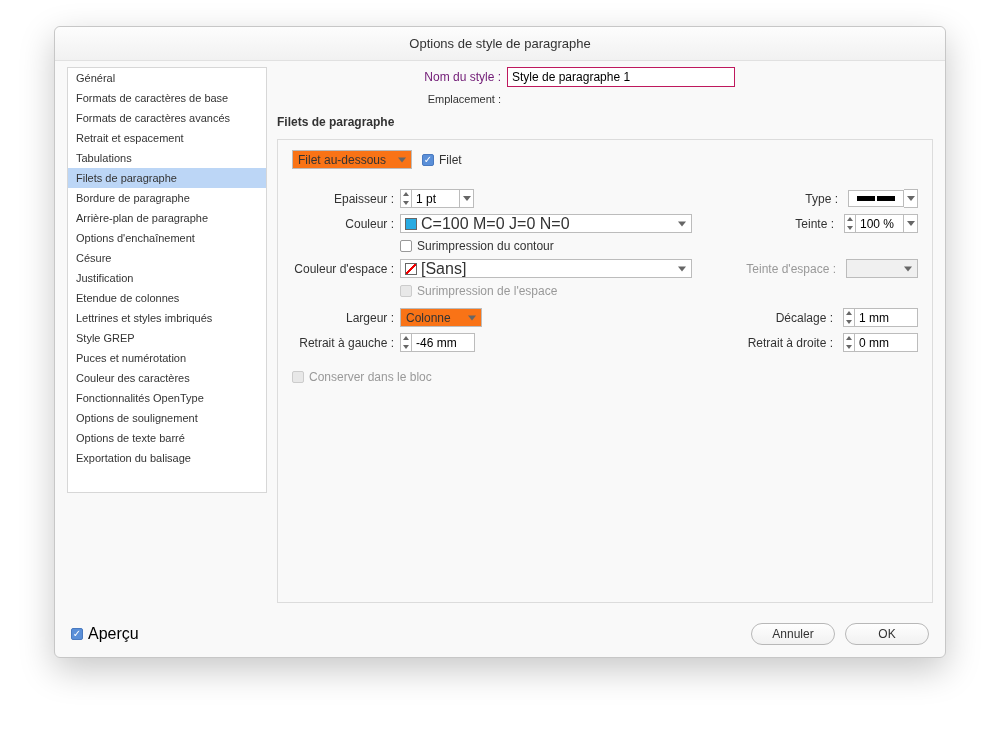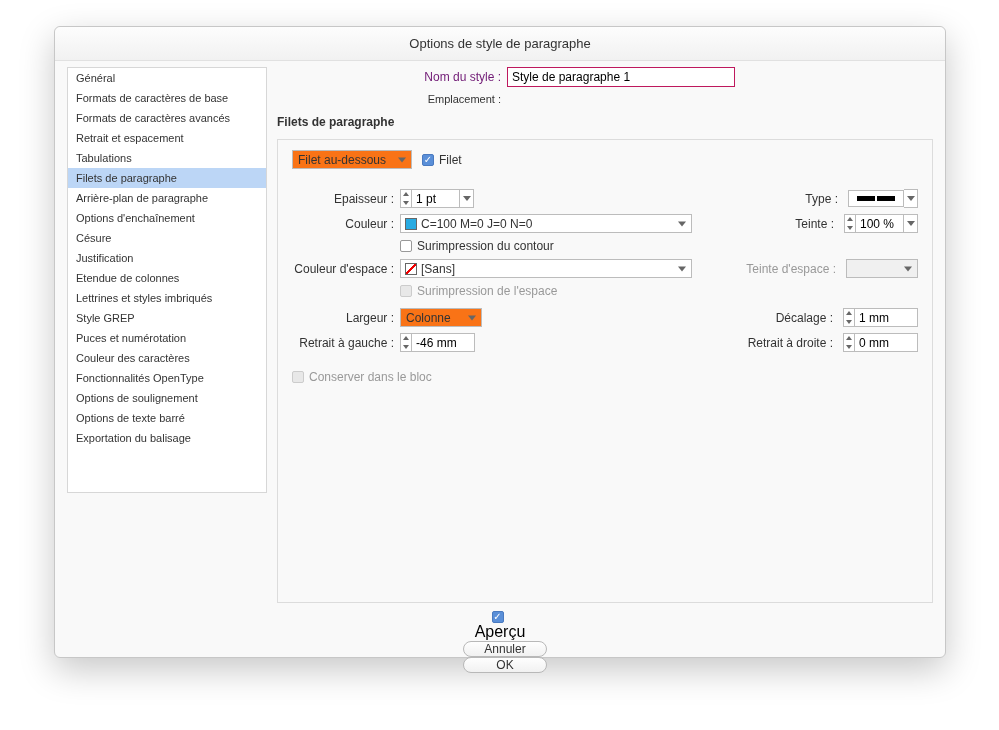--- a/index.html
+++ b/index.html
@@ -47,41 +47,42 @@
 .spinner .up::before { border-bottom: 4px solid #666; }
 .spinner .down::before { border-top: 4px solid #666; }
 .inp { height: 19px; border: 1px solid #bcbcbc; border-left: none; background: #fff; padding: 0 4px; font-size: 12px; }
 .type-swatch { width: 56px; height: 17px; border: 1px solid #bcbcbc; background: #fff; display: inline-flex; align-items: center; justify-content: center; gap: 2px; }
 .type-swatch i { width: 18px; height: 5px; background: #000; }
 .type-chev { width: 14px; height: 19px; border: 1px solid #bcbcbc; border-left: none; background: #fff; display: inline-flex; align-items: center; justify-content: center; }
 .type-chev::before { content: ""; border-left: 4px solid transparent; border-right: 4px solid transparent; border-top: 5px solid #666; }
 .swatch { width: 12px; height: 12px; display: inline-block; margin-right: 4px; border: 1px solid #666; }
 .swatch.cyan { background: #29abe2; }
 .swatch.none { background: linear-gradient(to top left, #fff 0%, #fff 44%, #e00 44%, #e00 56%, #fff 56%, #fff 100%); }
-.color-select { height: 19px; border: 1px solid #bcbcbc; background: #fff; display: inline-flex; align-items: center; font-size: 12px; position: relative; padding: 0 22px 0 4px; }
+.color-select { height: 19px; border: 1px solid #bcbcbc; background: #fff; display: inline-flex; align-items: center; font-size: 16px; position: relative; padding: 0 22px 0 4px; }
 .color-select::after { content: ""; position: absolute; right: 5px; top: 50%; transform: translateY(-50%); border-left: 4px solid transparent; border-right: 4px solid transparent; border-top: 5px solid #666; }
 .disabled-text { color: #999; }
-.footer { position: absolute; left: 0; right: 0; bottom: 0; height: 46px; display: flex; align-items: center; padding: 0 16px; flex-direction: column; }
+.footer { position: absolute; left: 0; right: 0; bottom: 0; height: 46px; display: flex; align-items: center; padding: 0 16px; }
 .footer .spacer { flex: 1; }
 .pill-btn { height: 22px; min-width: 84px; padding: 0 18px; border: 1px solid #b8b8b8; border-radius: 11px; background: linear-gradient(#fefefe,#f1f1f1); font-size: 12px; color: #333; display: inline-flex; align-items: center; justify-content: center; margin-left: 10px; }
 </style>
 </head>
 <body>
 
 <div class="dialog">
   <div class="titlebar">Options de style de paragraphe</div>
 
   <div class="content">
     <div class="sidebar" id="sidebar">
         <div class="sidebar-item">Général</div>
         <div class="sidebar-item">Formats de caractères de base</div>
         <div class="sidebar-item">Formats de caractères avancés</div>
         <div class="sidebar-item">Retrait et espacement</div>
         <div class="sidebar-item">Tabulations</div>
         <div class="sidebar-item selected">Filets de paragraphe</div>
+        <div class="sidebar-item">Bordure de paragraphe</div>
         <div class="sidebar-item">Arrière-plan de paragraphe</div>
         <div class="sidebar-item">Options d'enchaînement</div>
         <div class="sidebar-item">Césure</div>
         <div class="sidebar-item">Justification</div>
         <div class="sidebar-item">Etendue de colonnes</div>
         <div class="sidebar-item">Lettrines et styles imbriqués</div>
         <div class="sidebar-item">Style GREP</div>
         <div class="sidebar-item">Puces et numérotation</div>
         <div class="sidebar-item">Couleur des caractères</div>
         <div class="sidebar-item">Fonctionnalités OpenType</div>

